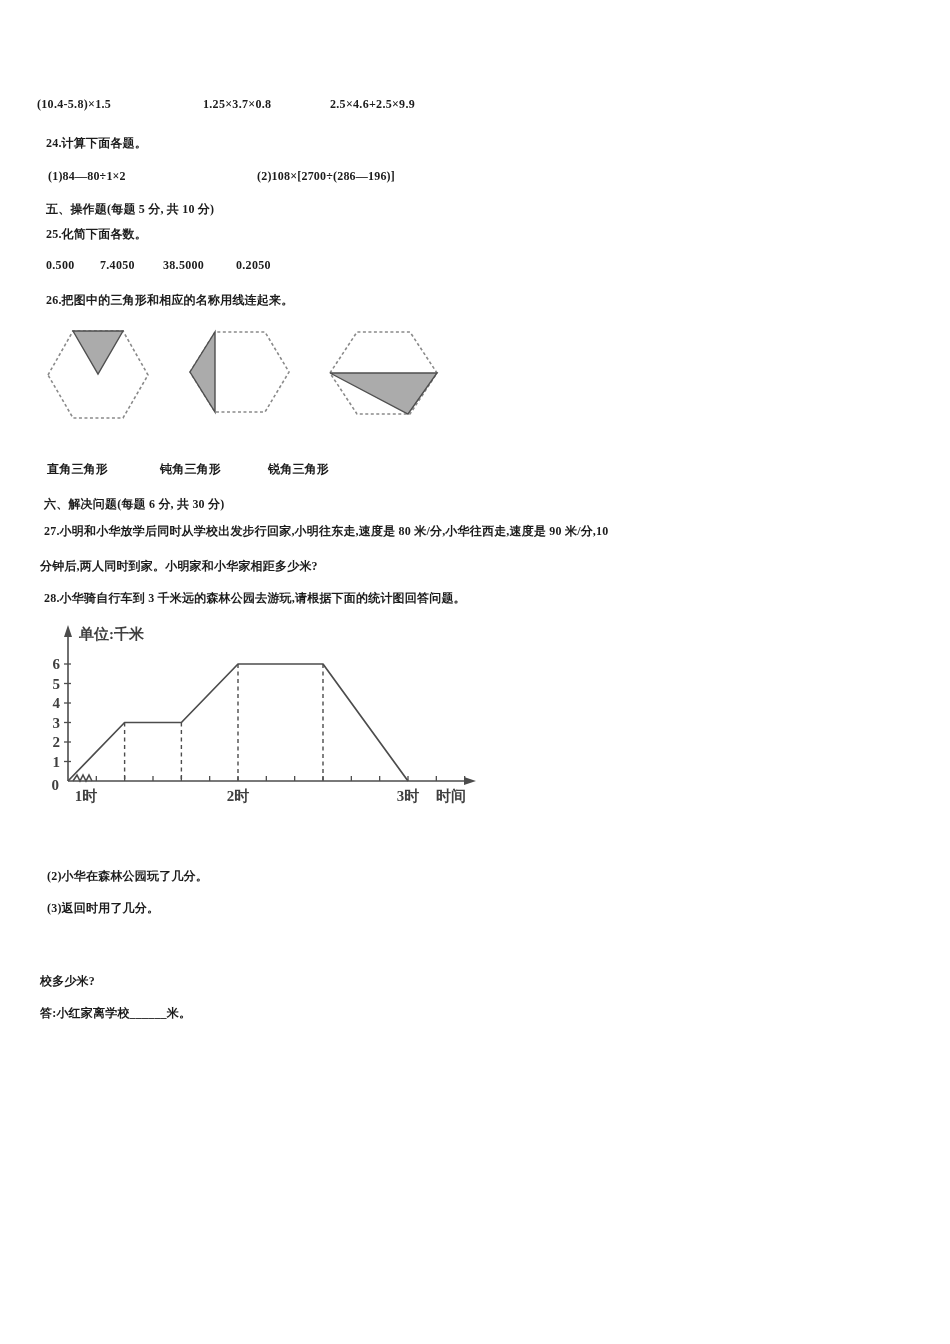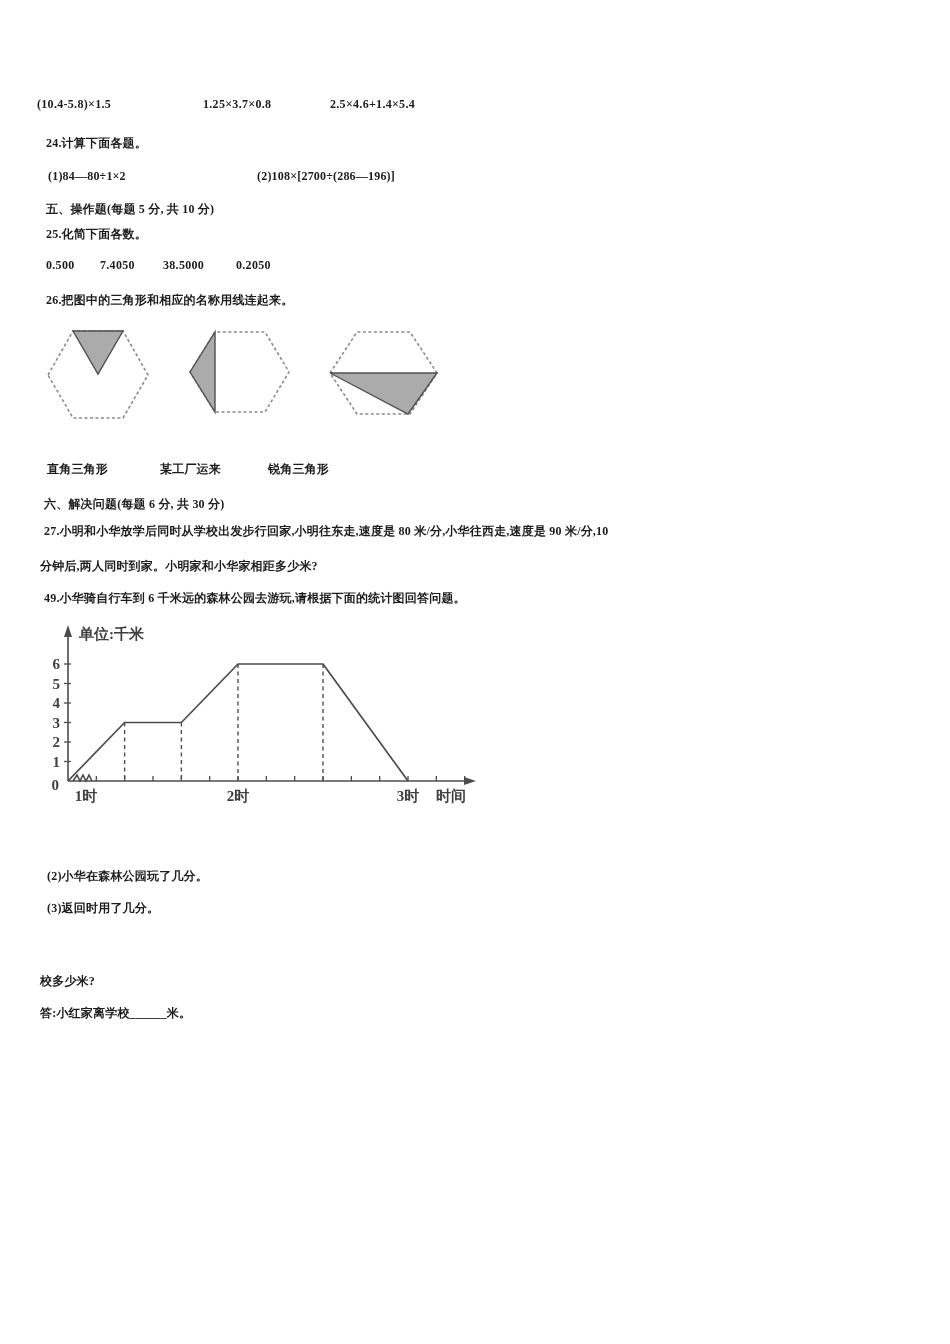--- a/index.html
+++ b/index.html
@@ -32,21 +32,21 @@
   .hw{font-size:15px;fill:#3f3f3f;font-weight:700;font-family:"Liberation Serif",serif;}
 </style>
 </head>
 <body>
 
 <div class="page" style="--paper: #ffffff; --ink: #1c1c1c; --shade: #a6a6a6;">
 
   <div>
     <span class="t num" style="left:37px;top:97px">(10.4-5.8)×1.5</span>
     <span class="t num" style="left:203px;top:97px">1.25×3.7×0.8</span>
-    <span class="t num" style="left:330px;top:97px">2.5×4.6+1.4×5.4</span>
+    <span class="t num" style="left:330px;top:97px">2.5×4.6+2.5×9.9</span>
   </div>
 
   <div class="t" style="left:46px;top:136px">24.计算下面各题。</div>
   <div class="t" style="left:48px;top:169px">(1)84—80÷1×2</div>
   <div class="t" style="left:257px;top:169px">(2)108×[2700÷(286—196)]</div>
 
   <div class="t" style="left:46px;top:202px">五、操作题(每题 5 分, 共 10 分)</div>
 
   <div class="t" style="left:46px;top:227px">25.化简下面各数。</div>
   <div>
@@ -68,30 +68,30 @@
       <polygon class="shade" points="160,50 185,10 185,90"></polygon>
     </g>
     <g>
       <polygon class="hex" points="300,51 327,10 380,10 407,51 380,92 327,92"></polygon>
       <polygon class="shade" points="300,51 407,51 378,92"></polygon>
     </g>
   </svg>
 
   <div>
     <span class="t" style="left:47px;top:462px">直角三角形</span>
-    <span class="t" style="left:160px;top:462px">某工厂运来</span>
+    <span class="t" style="left:160px;top:462px">钝角三角形</span>
     <span class="t" style="left:268px;top:462px">锐角三角形</span>
   </div>
 
   <div class="t" style="left:44px;top:497px">六、解决问题(每题 6 分, 共 30 分)</div>
 
   <div class="t" style="left:44px;top:524px">27.小明和小华放学后同时从学校出发步行回家,小明往东走,速度是 80 米/分,小华往西走,速度是 90 米/分,10</div>
   <div class="t" style="left:40px;top:559px">分钟后,两人同时到家。小明家和小华家相距多少米?</div>
 
-  <div class="t" style="left:44px;top:591px">49.小华骑自行车到 6 千米远的森林公园去游玩,请根据下面的统计图回答问题。</div>
+  <div class="t" style="left:44px;top:591px">28.小华骑自行车到 3 千米远的森林公园去游玩,请根据下面的统计图回答问题。</div>
 
   <svg class="chart" width="450" height="195" viewBox="0 0 450 195">
 
     <line class="ax" x1="33" y1="14" x2="33" y2="161"></line>
     <polygon class="arrow" points="33,5 29,17 37,17"></polygon>
     <line class="ax" x1="33" y1="161" x2="432" y2="161"></line>
     <polygon class="arrow" points="441,161 429,157 429,165"></polygon>
 
     <path class="ax" d="M38,161 l4,-6 3,6 3,-6 3,6 3,-6 3,6"></path>
 

